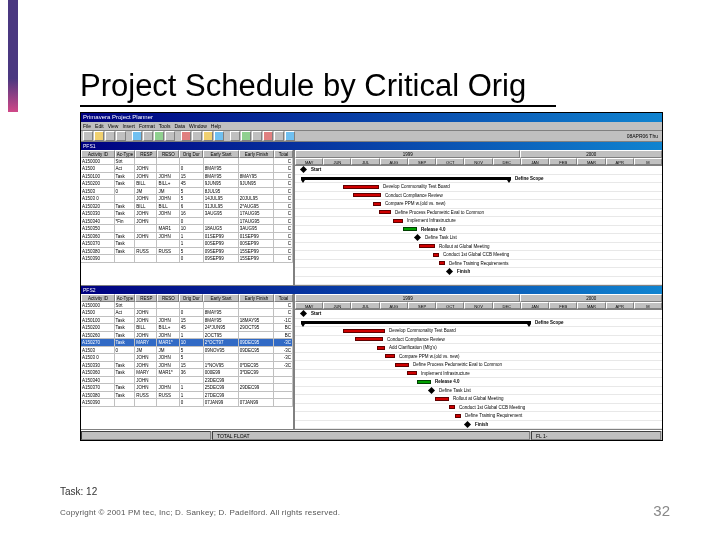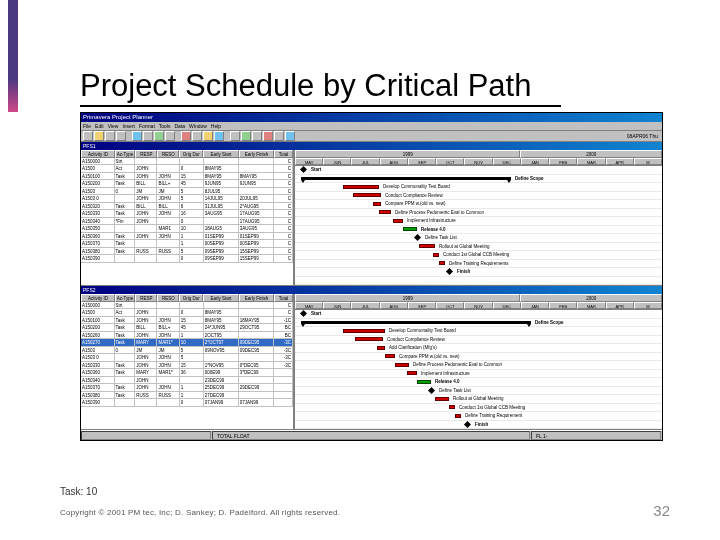--- a/index.html
+++ b/index.html
@@ -245,21 +245,21 @@
     top: 502px;
     font-size: 15px;
     color: #888;
     margin-left: 40px;
   }
 </style>
 </head>
 <body>
 
 <div class="accent-bar"></div>
-<div class="slide-title">Project Schedule by Critical Path</div>
+<div class="slide-title">Project Schedule by Critical Orig</div>
 
 <div class="app-window">
   <div class="titlebar">Primavera Project Planner</div>
   <div class="menubar" id="menubar"><span>File</span><span>Edit</span><span>View</span><span>Insert</span><span>Format</span><span>Tools</span><span>Data</span><span>Window</span><span>Help</span></div>
   <div class="toolbar">
     <div class="tbtn"></div>
     <div class="tbtn c1"></div>
     <div class="tbtn"></div>
     <div class="tbtn"></div>
     <div class="tsep"></div>
@@ -757,15 +757,15 @@
     </div>
   </div>
 
   <div class="statusbar">
     <div style="flex:0 0 120px"></div>
     <div style="flex:1">TOTAL FLOAT</div>
     <div style="flex:0 0 120px">FL 1-</div>
   </div>
 </div>
 
-<div class="footer-task">Task: 10</div>
+<div class="footer-task">Task: 12</div>
 <div class="footer-copy">Copyright © 2001 PM tec, Inc; D. Sankey; D. Padelford. All rights reserved.</div>
 <div class="page-number">32</div>
 
 </body></html>

